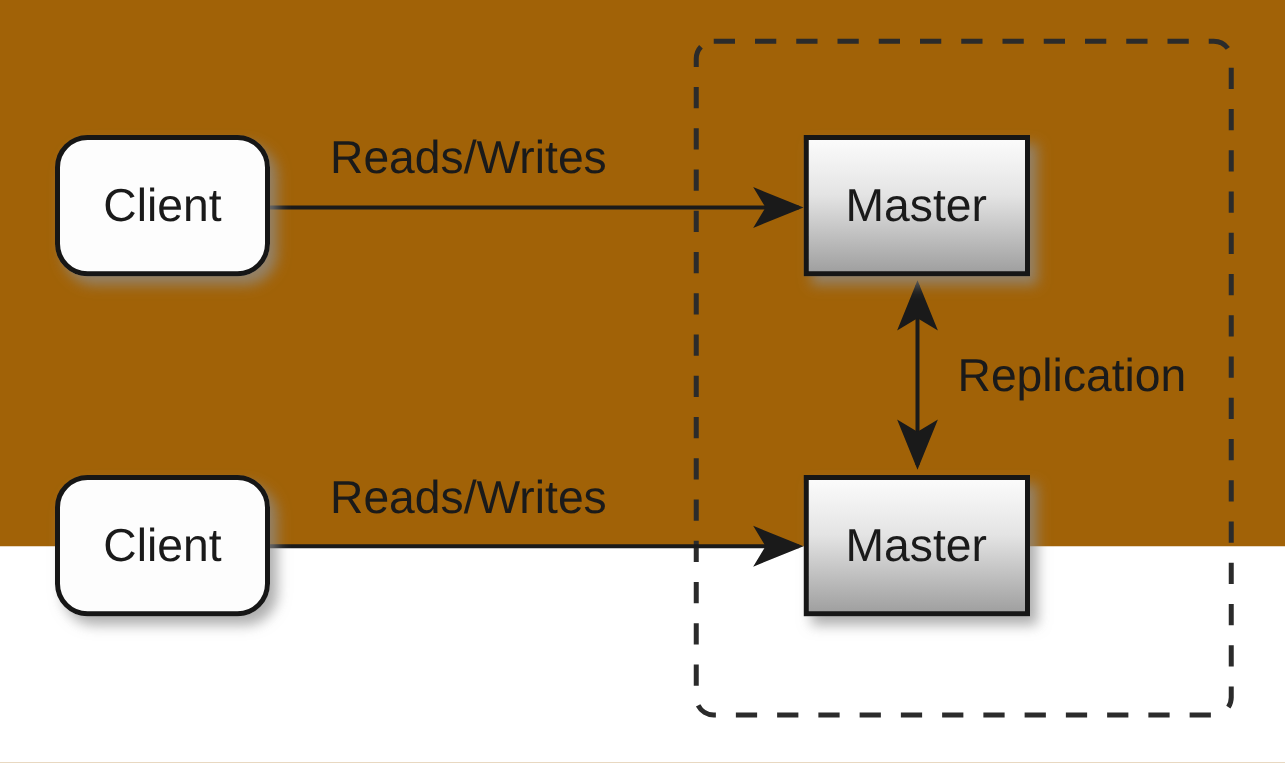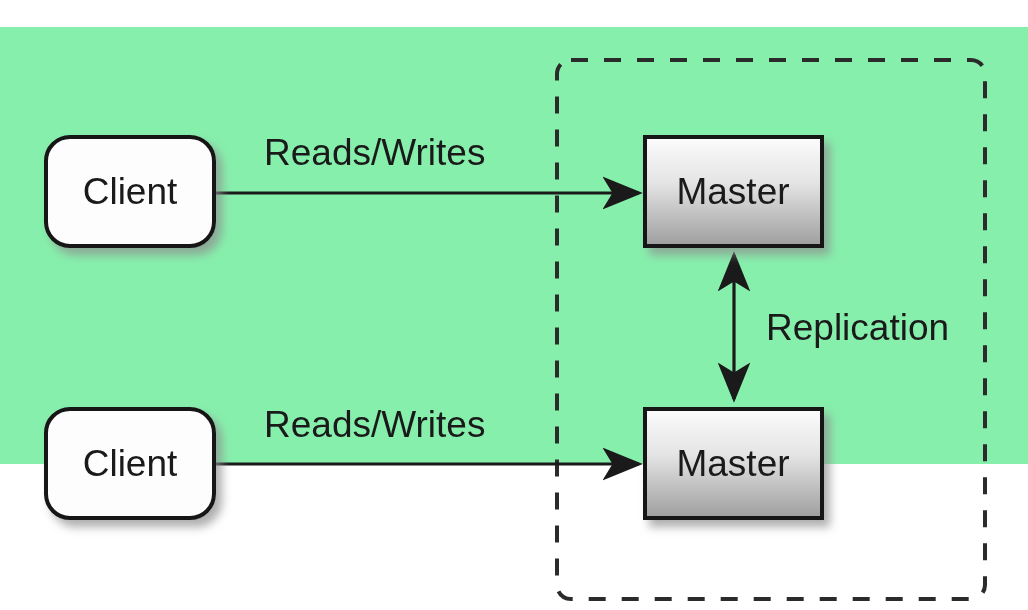--- a/index.html
+++ b/index.html
@@ -11,22 +11,21 @@
   body {
     width: 1028px;
     height: 610px;
     font-family: "Liberation Sans", sans-serif;
     overflow: hidden;
   }
   #diagram-root {
     position: relative;
     width: 1028px;
     height: 437px;
-    background: #86efac;
-    margin-top: 27px;
+    background: #a16207;
   }
   #diagram-svg {
     position: absolute;
     top: 0;
     left: 0;
     width: 1028px;
     height: 610px;
     display: block;
   }
   .node-label {

